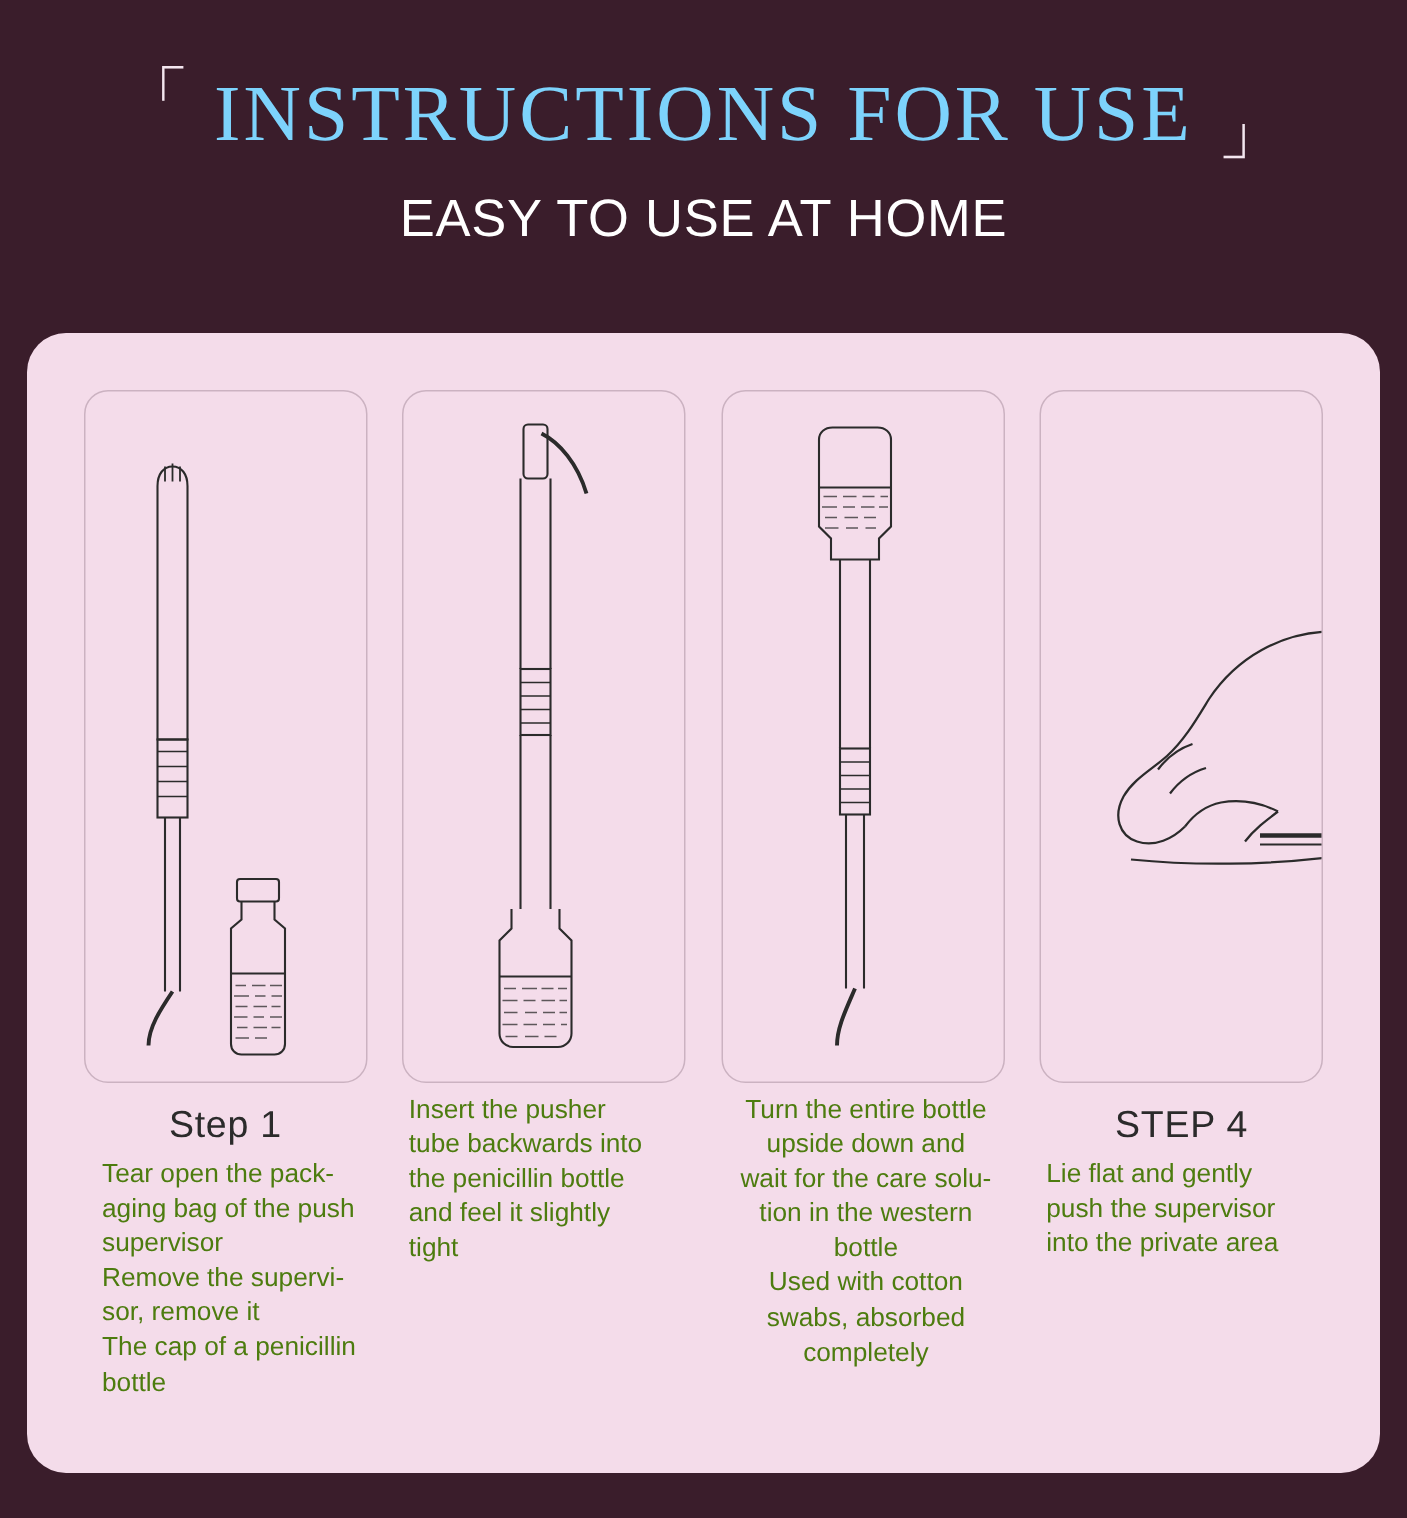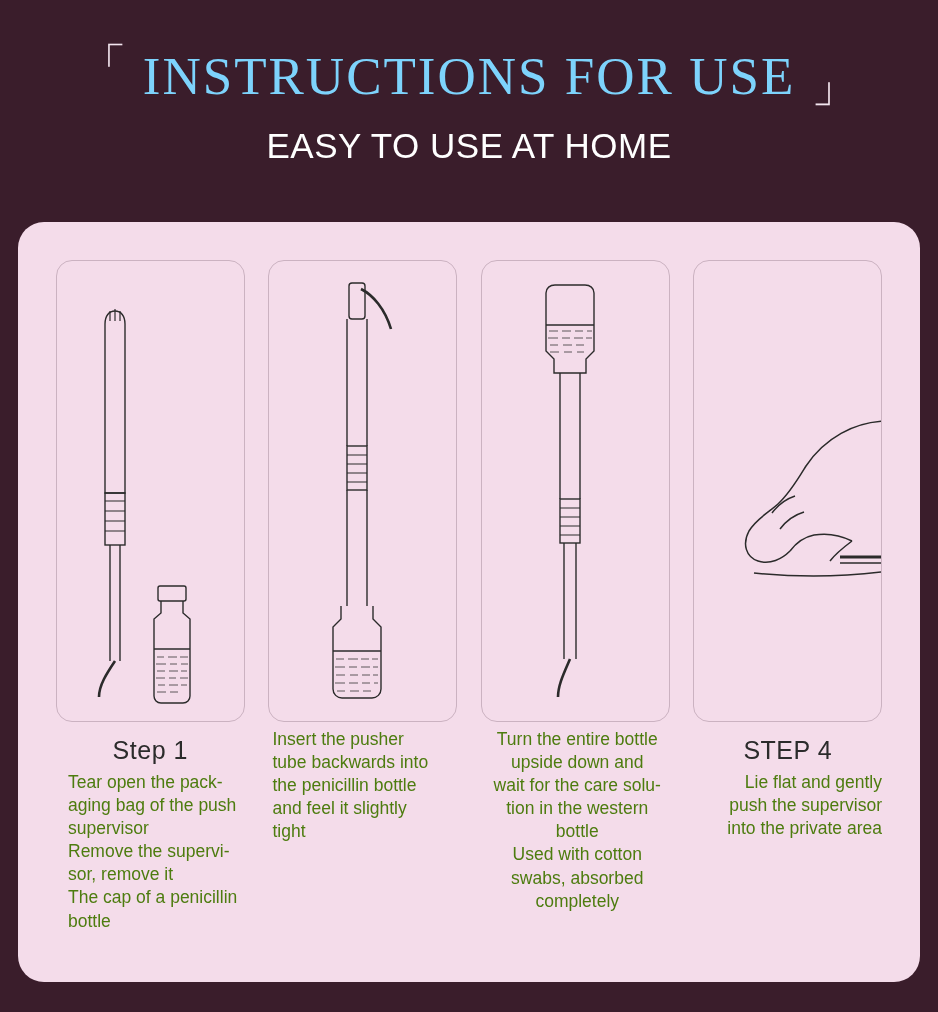--- a/index.html
+++ b/index.html
@@ -107,21 +107,21 @@
     font-size: 17.5px;
     line-height: 1.32;
     margin-top: 6px;
     padding: 0 8px 0 10px;
     white-space: pre-line;
     font-family: "Liberation Sans", sans-serif;
   }
   .step:nth-child(1) .step-desc { padding-left: 20px; }
   .step:nth-child(2) .step-desc { padding-left: 12px; }
   .step:nth-child(3) .step-desc { padding-left: 12px; text-align: center; }
-  .step:nth-child(4) .step-desc { padding-left: 12px; text-align: right; }
+  .step:nth-child(4) .step-desc { padding-left: 12px; }
 </style>
 </head>
 <body>
 
 <div class="page">
 
   <div class="header">
     <div class="title-row">
       <span class="bracket">「</span>
       <span class="main-title">INSTRUCTIONS FOR USE</span>

